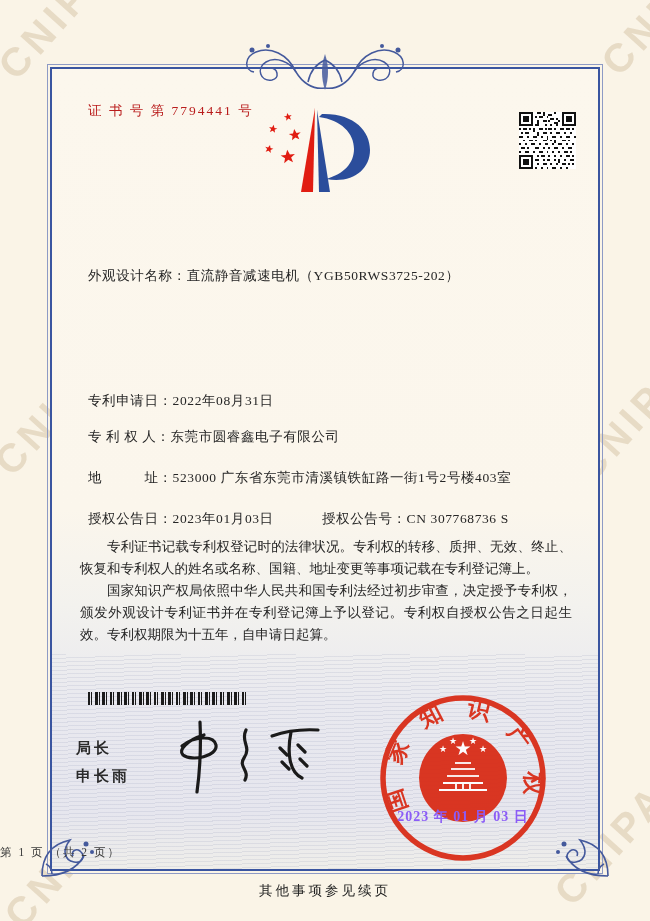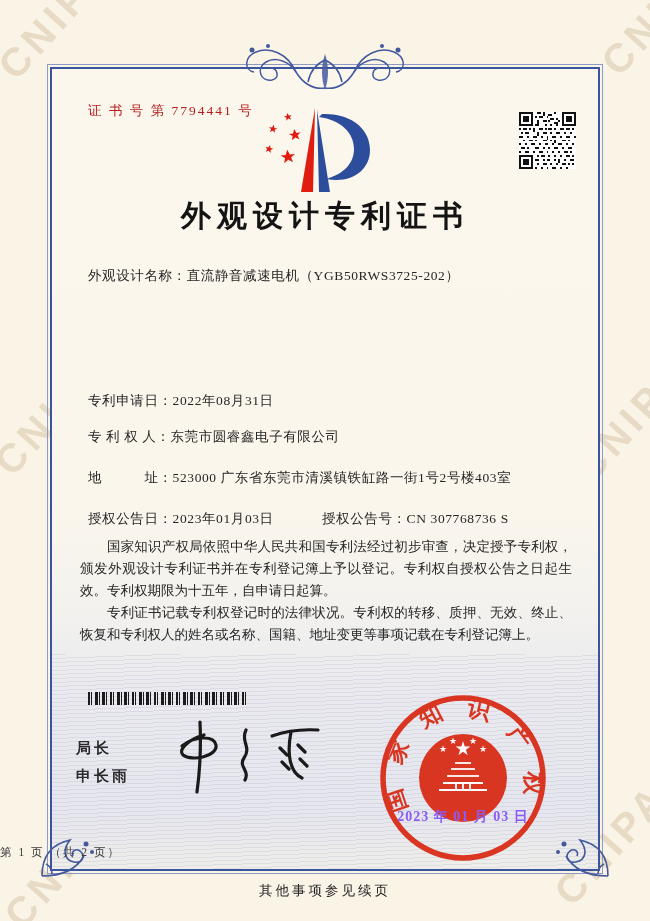--- a/index.html
+++ b/index.html
@@ -229,21 +229,20 @@
         <rect x="24" y="28" width="1" height="1"></rect>
       <rect x="1" y="1" width="5" height="5" fill="#fff"></rect>
         <rect x="2" y="2" width="3" height="3"></rect>
       <rect x="23" y="1" width="5" height="5" fill="#fff"></rect>
         <rect x="24" y="2" width="3" height="3"></rect>
       <rect x="1" y="23" width="5" height="5" fill="#fff"></rect>
         <rect x="2" y="24" width="3" height="3"></rect>
     </g>
   </svg>
 
-  <div class="abs title">外观设计专利证书</div>
 
   <div class="row" style="top:267px;">
     <span class="lbl">外观设计名称：</span><span>直流静音减速电机（YGB50RWS3725-202）</span>
   </div>
   <div class="row" style="top:392px;">
     <span class="lbl">专利申请日：</span><span>2022年08月31日</span>
   </div>
   <div class="row" style="top:428px;">
     <span class="lbl">专 利 权 人：</span><span>东莞市圆睿鑫电子有限公司</span>
   </div>
@@ -251,22 +250,22 @@
     <span class="lbl">地　　　址：</span><span>523000 广东省东莞市清溪镇铁缸路一街1号2号楼403室</span>
   </div>
   <div class="row" style="top:510px;">
     <span class="lbl">授权公告日：</span><span>2023年01月03日</span>
   </div>
   <div class="row" style="top:510px;left:322px;">
     <span class="lbl">授权公告号：</span><span>CN 307768736 S</span>
   </div>
 
   <div class="paras">
+    <p>专利证书记载专利权登记时的法律状况。专利权的转移、质押、无效、终止、恢复和专利权人的姓名或名称、国籍、地址变更等事项记载在专利登记簿上。</p>
     <p>国家知识产权局依照中华人民共和国专利法经过初步审查，决定授予专利权，颁发外观设计专利证书并在专利登记簿上予以登记。专利权自授权公告之日起生效。专利权期限为十五年，自申请日起算。</p>
-    <p>专利证书记载专利权登记时的法律状况。专利权的转移、质押、无效、终止、恢复和专利权人的姓名或名称、国籍、地址变更等事项记载在专利登记簿上。</p>
   </div>
 
   <div class="abs barcode"></div>
 
   <div class="abs sig" style="top:739px;">局长</div>
   <div class="abs sig" style="top:767px;">申长雨</div>
 
   <svg class="abs autograph" width="178" height="84" viewBox="0 0 178 84">
     <g fill="none" stroke="#1a1a1a" stroke-width="3.2" stroke-linecap="round" stroke-linejoin="round">
       <path d="M22,30 C34,20 54,19 56,29 C58,40 32,46 23,39 C18,34 27,24 44,19"></path>

